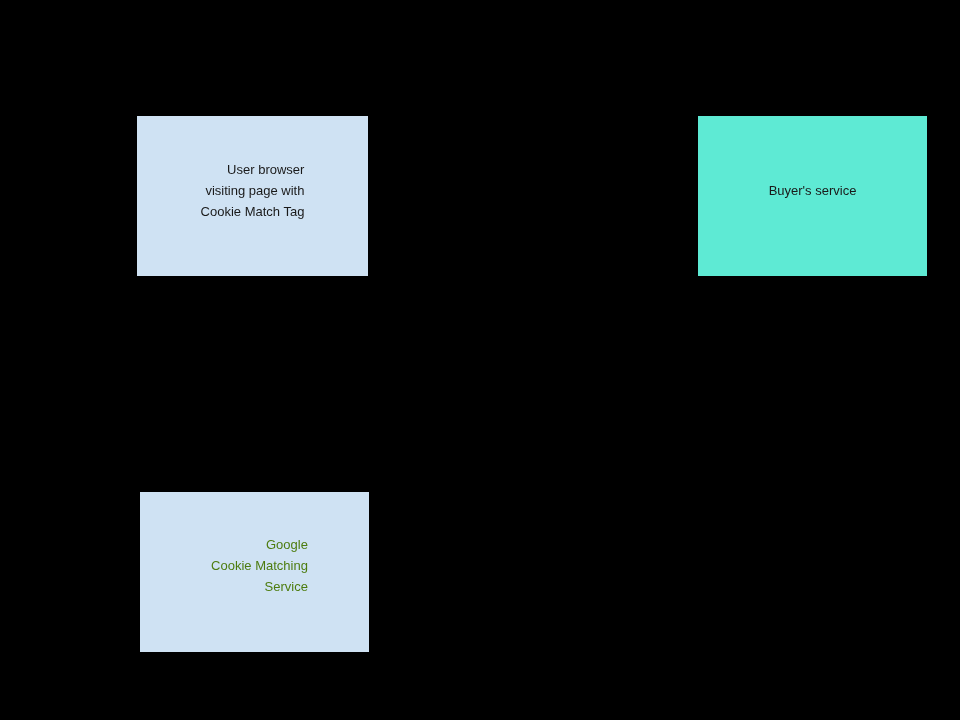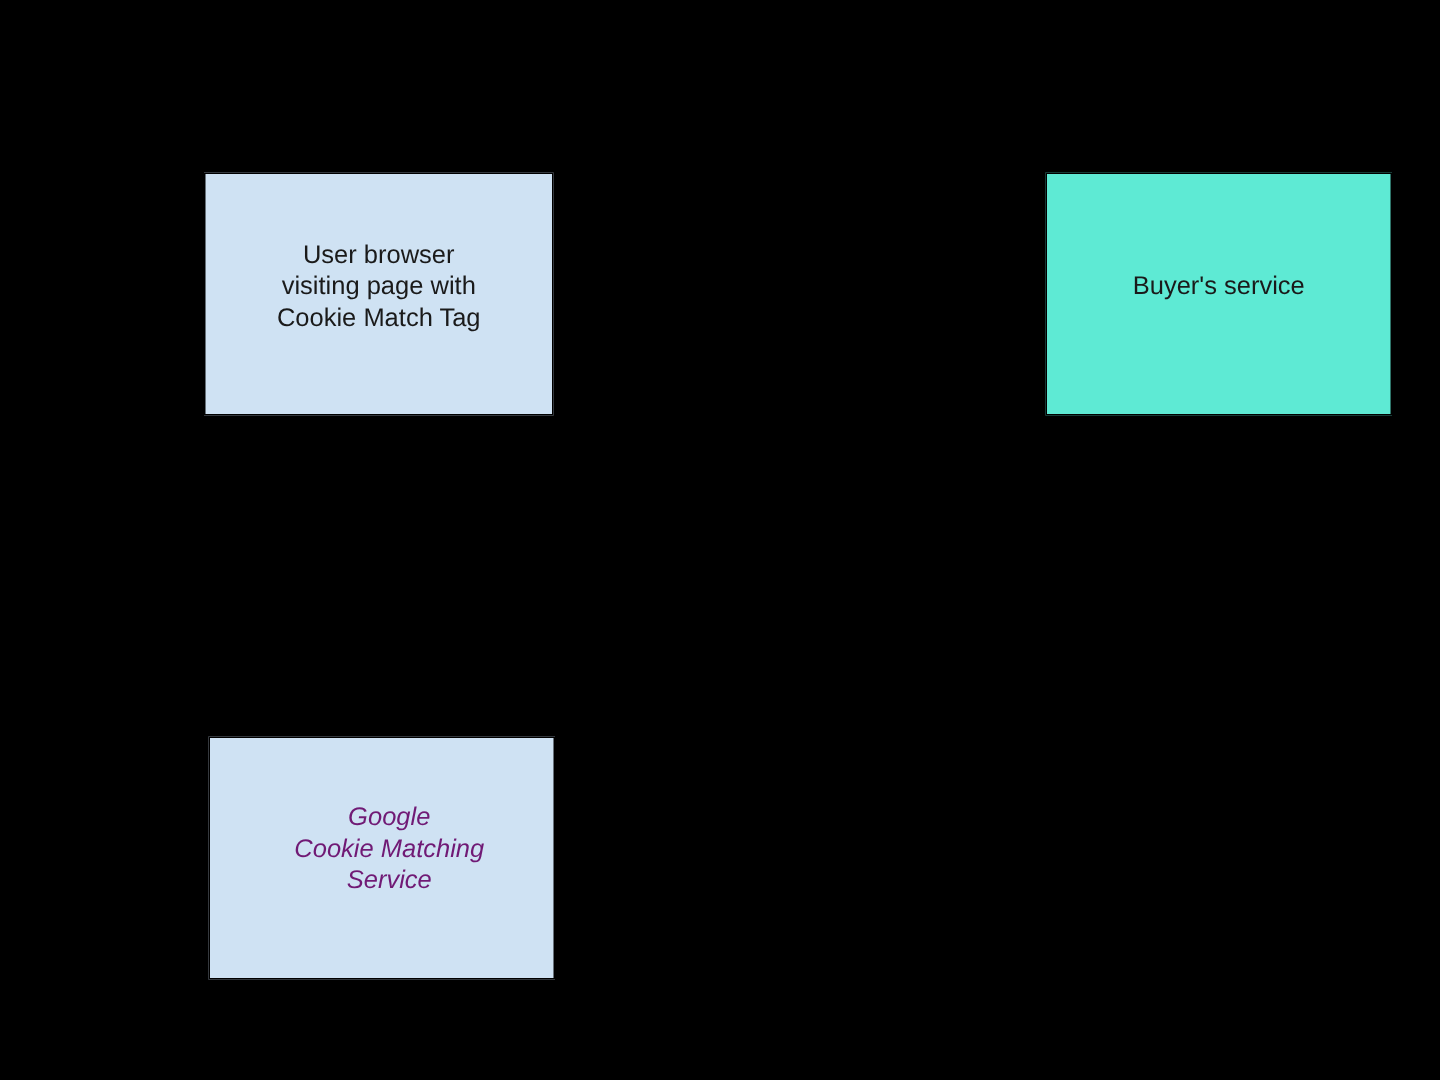--- a/index.html
+++ b/index.html
@@ -17,23 +17,23 @@
   }
   .node {
     position: absolute;
     box-sizing: border-box;
     border: 1px solid #000000;
     display: flex;
     align-items: center;
     justify-content: center;
   }
   .node-label {
-    font-size: 17px;
+    font-size: 13px;
     line-height: 21px;
-    text-align: center;
+    text-align: right;
     white-space: pre-line;
     transform: translateY(-6px);
   }
   
   .node--user   { left: 136px; top: 115px; width: 233px; height: 162px; }
   .node--buyer  { left: 697px; top: 115px; width: 231px; height: 162px; }
   .node--google { left: 139px; top: 491px; width: 231px; height: 162px; }
   .node--google .node-label { transform: translate(5px, -7px); }
 </style>
 </head>
@@ -44,19 +44,19 @@
   <div class="node node--user" style="background: rgb(207, 226, 243); border-color: rgb(0, 0, 0); color: rgb(26, 26, 26);">
     <div class="node-label">User browser
 visiting page with
 Cookie Match Tag</div>
   </div>
 
   <div class="node node--buyer" style="background: #5eead4; border-color: rgb(0, 0, 0); color: rgb(26, 26, 26);">
     <div class="node-label">Buyer's service</div>
   </div>
 
-  <div class="node node--google" style="background: rgb(207, 226, 243); border-color: rgb(0, 0, 0); color: #701a75; font-style: italic;">
+  <div class="node node--google" style="background: rgb(207, 226, 243); border-color: rgb(0, 0, 0); color: #4d7c0f;">
     <div class="node-label">Google
 Cookie Matching
 Service</div>
   </div>
 
 </div>
 
 </body></html>

